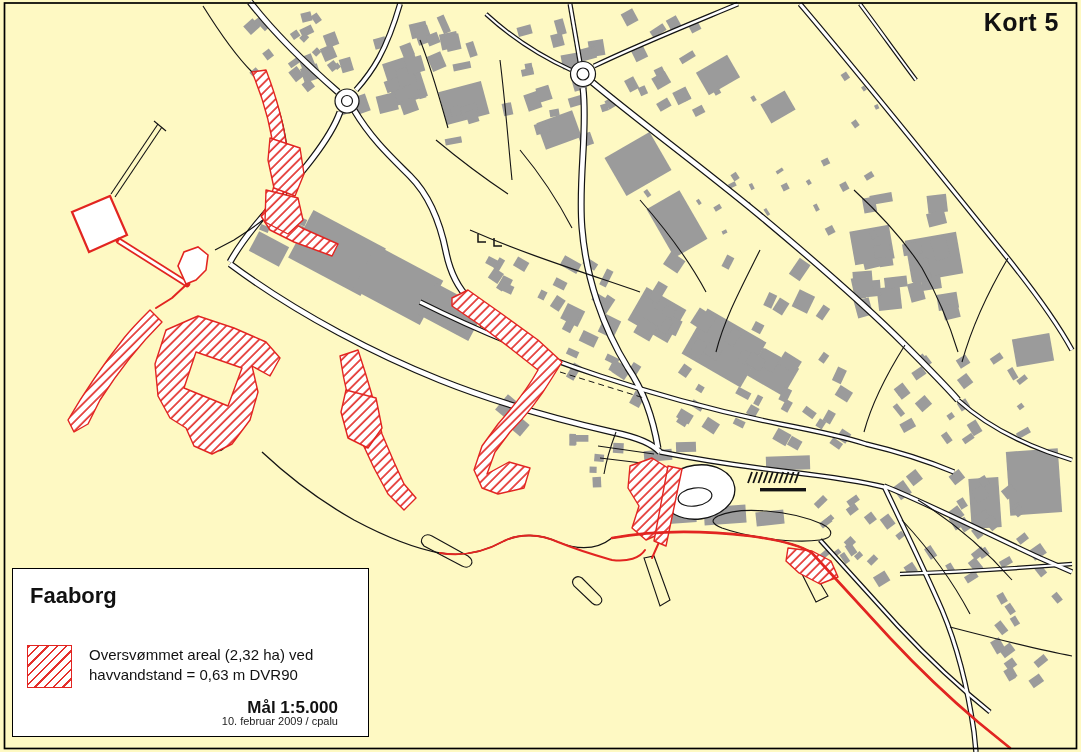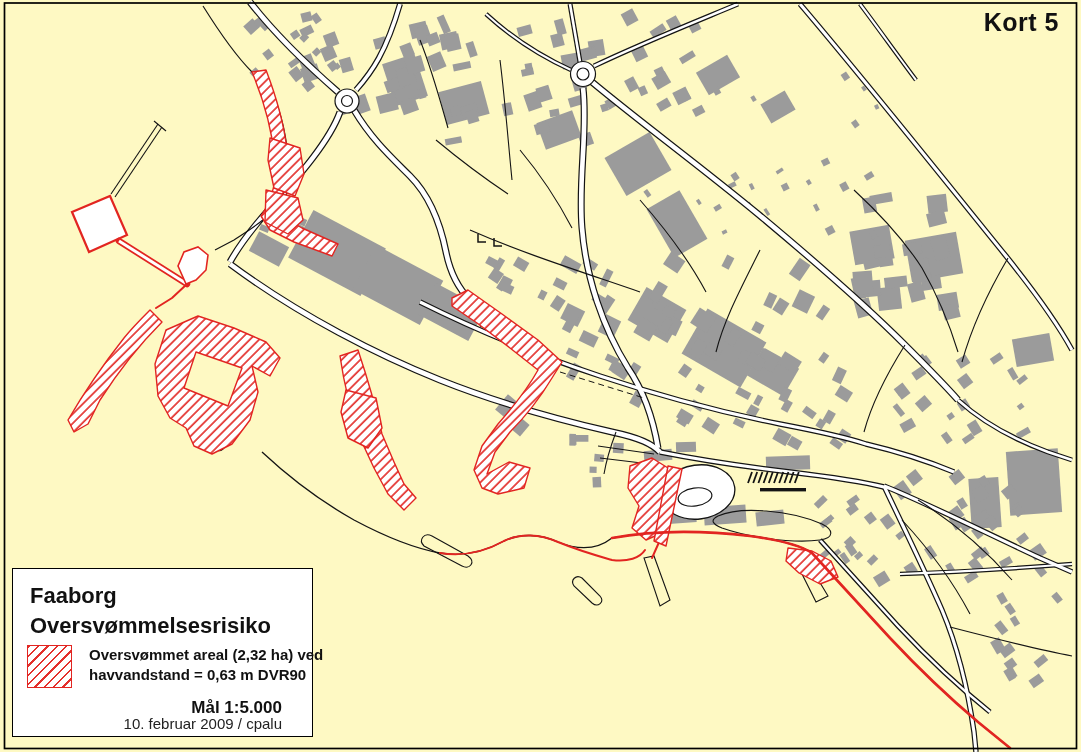--- a/index.html
+++ b/index.html
@@ -6,44 +6,44 @@
   .stage{
     position:relative;width:1081px;height:752px;background:#fef9c3;
     font-family:"Liberation Sans","DejaVu Sans",sans-serif;overflow:hidden;
   }
   .map-svg{position:absolute;left:0;top:0;}
   .sheet-label{
     position:absolute;top:8px;right:22px;
     font-size:25px;font-weight:bold;color:#111;letter-spacing:0.5px;
   }
   .legend{
-    position:absolute;left:12px;top:568px;width:301px;height:169px;
+    position:absolute;left:12px;top:568px;width:357px;height:169px;
     background:#fff;border:1.7px solid #000;box-sizing:border-box;
   }
   .legend-title{
     position:absolute;left:17px;top:12px;
     font-size:22px;font-weight:bold;line-height:30px;color:#111;
   }
   .legend-row{position:absolute;left:14px;top:74px;width:330px;}
   .legend-swatch{
     position:absolute;left:0;top:2px;width:45px;height:43px;box-sizing:border-box;
     border:1.7px solid #e22521;
     background:repeating-linear-gradient(135deg,rgba(226,37,33,.95) 0 1.7px,#fff 1.7px 6.6px);
   }
   .legend-item-text{
     position:absolute;left:62px;top:2px;
-    font-size:15px;font-weight:bold;line-height:20px;color:#111;
+    font-size:15px;font-weight:normal;line-height:20px;color:#111;
   }
   .legend-scale{
     position:absolute;right:30px;top:121px;
     font-size:17px;font-weight:bold;color:#111;margin-top:8px;
   }
   .legend-date{
     position:absolute;right:30px;top:146px;
-    font-size:15px;color:#222;margin-left:42px;
+    font-size:11px;color:#222;margin-left:42px;
   }
 </style>
 </head>
 <body>
 
 <div class="stage">
   <svg class="map-svg" id="map" width="1081" height="752" viewBox="0 0 1081 752">
       <defs>
         <pattern id="rh" width="6.6" height="6.6" patternUnits="userSpaceOnUse" patternTransform="rotate(-45)">
           <rect x="0" y="0" width="6.6" height="6.6" fill="#ffffff"></rect>
@@ -483,21 +483,20 @@
         <path d="M612,538 C650,531 700,530 750,536 C780,540 800,545 812,553 L890,638 C920,670 952,700 978,722 L1010,748" fill="none" stroke="#e22521" stroke-width="2.6" stroke-linejoin="round" stroke-linecap="round"></path>
       </g>
       <rect x="4.5" y="3" width="1072" height="745.5" fill="none" stroke="#000" stroke-width="1.7"></rect>
     </svg>
 
   <div class="sheet-label">Kort 5</div>
 
   <div class="legend">
     <div class="legend-title">
       <div>Faaborg</div>
-      <div>Oversvømmelsesrisiko</div>
     </div>
     <div class="legend-row">
       <div class="legend-swatch"></div>
       <div class="legend-item-text">
         <div>Oversvømmet areal (2,32 ha) ved</div>
         <div>havvandstand = 0,63 m DVR90</div>
       </div>
     </div>
     <div class="legend-scale">Mål 1:5.000</div>
     <div class="legend-date">10. februar 2009 / cpalu</div>

